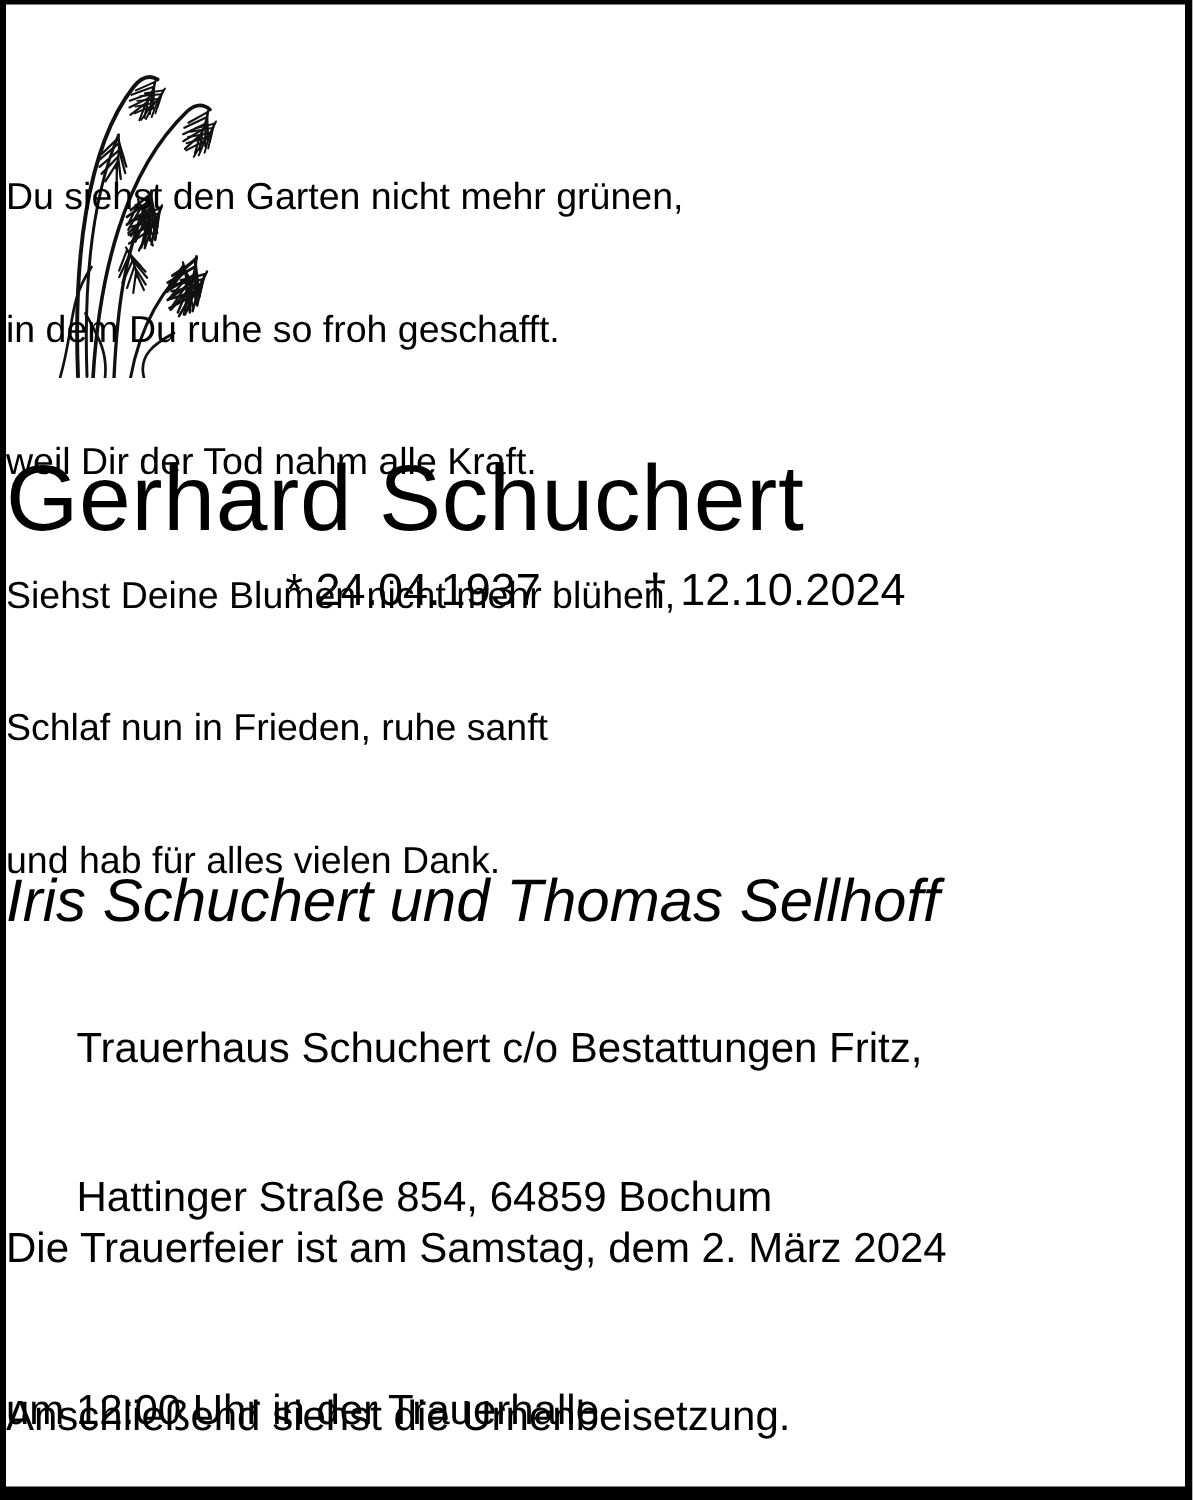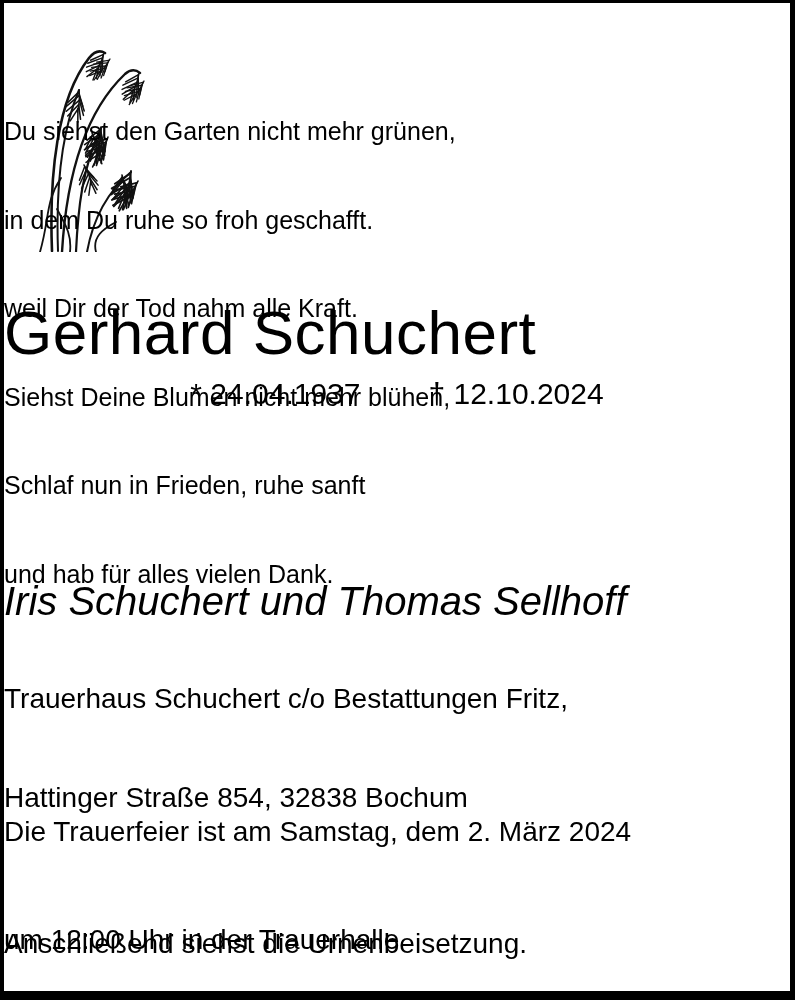--- a/index.html
+++ b/index.html
@@ -45,20 +45,21 @@
   .mourners {
     top: 486px;
     font-size: 40px;
     line-height: 45px;
     font-style: italic;
   }
   .funeral-home {
     top: 613px;
     font-size: 28px;
     line-height: 33px;
+    margin-left: 47px;
   }
   .service {
     top: 739px;
     font-size: 28px;
     line-height: 36px;
   }
   .closing {
     top: 926px;
     font-size: 28px;
     line-height: 30px;
@@ -131,21 +132,21 @@
     <span>* 24.04.1937</span>
     <span>† 12.10.2024</span>
   </div>
 
   <div class="block mourners">
     <div>Iris Schuchert und Thomas Sellhoff</div>
   </div>
 
   <div class="block funeral-home">
     <div>Trauerhaus Schuchert c/o Bestattungen Fritz,</div>
-    <div>Hattinger Straße 854, 32838 Bochum</div>
+    <div>Hattinger Straße 854, 64859 Bochum</div>
   </div>
 
   <div class="block service">
     <div>Die Trauerfeier ist am Samstag, dem 2. März 2024</div>
     <div>um 12:00 Uhr in der Trauerhalle</div>
     
     
   </div>
 
   <div class="block closing">Anschließend siehst die Urnenbeisetzung.</div>

